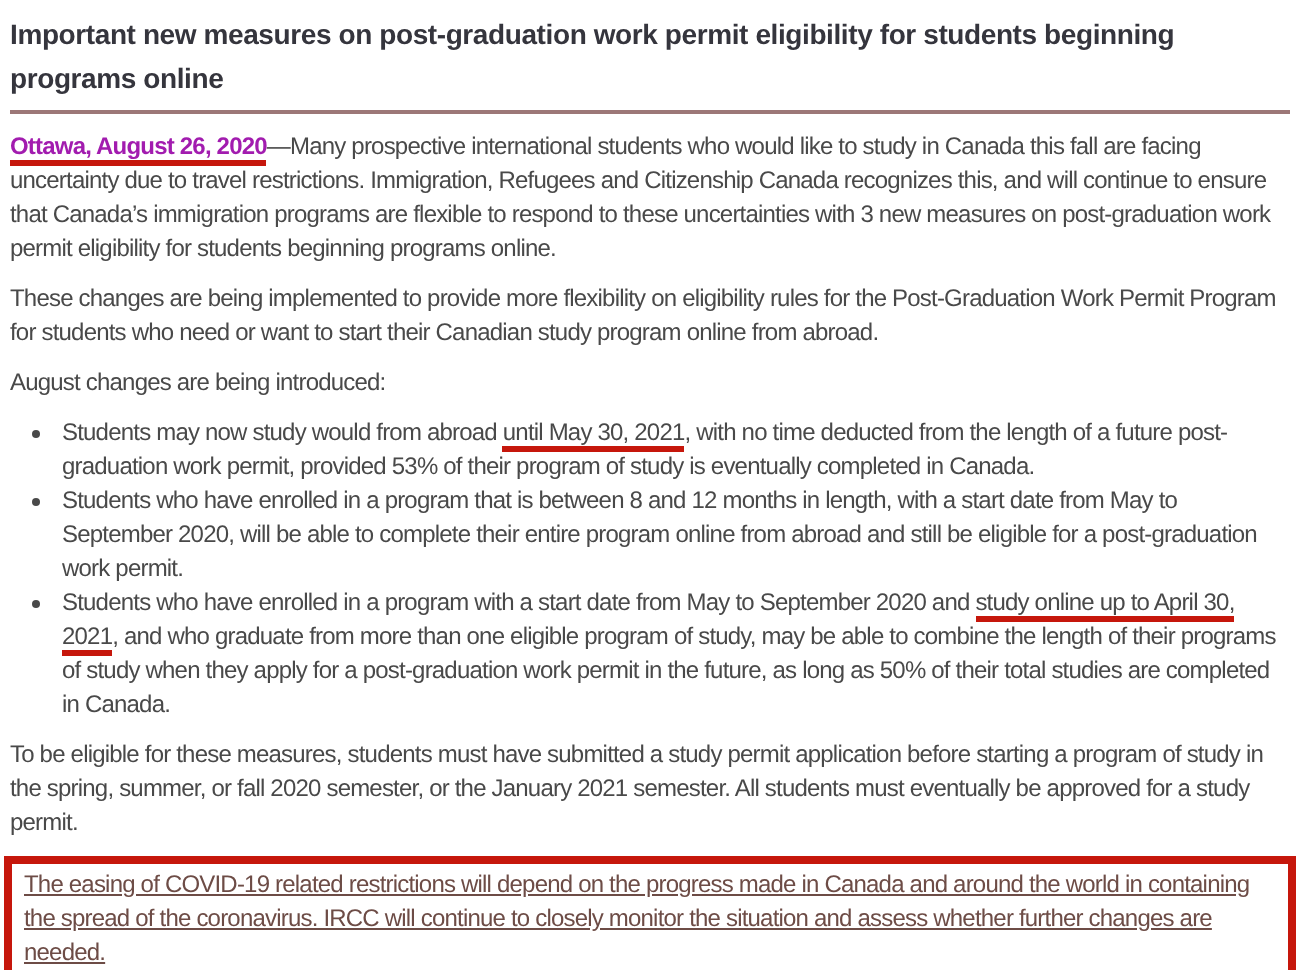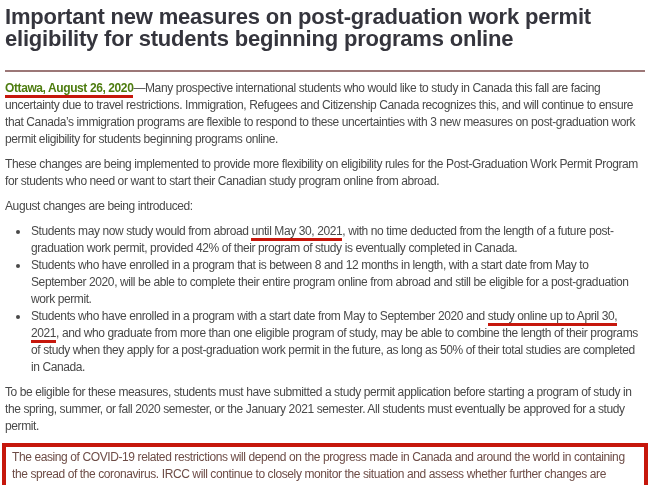--- a/index.html
+++ b/index.html
@@ -11,57 +11,57 @@
   }
   html,body{margin:0;padding:0;background:#ffffff;}
   body{
     width:650px;height:485px;box-sizing:border-box;
     padding:4px 5px 0 5px;overflow:hidden;
     font-family:"Liberation Sans","DejaVu Sans",sans-serif;
     font-size:12px;line-height:17px;letter-spacing:-0.4px;
     color:var(--body-text);
   }
   h1{
-    font-size:22px;line-height:22px;letter-spacing:-0.2px;
+    font-size:14px;line-height:22px;letter-spacing:-0.2px;
     font-weight:bold;color:var(--title-text);
-    margin:2px 0 20px 0;
+    margin:2px 0 5px 0;
   }
   .divider{
     border:0;border-top:2px solid var(--divider);
     margin:0 0 4px 0;height:0;
   }
   p{margin:8px 0;}
   ul{margin:8px 0;padding-left:25px;}
   li{margin:0;padding-left:1px;}
-  .bold{font-weight:bold;color:#4d7c0f;}
+  .bold{font-weight:bold;color:#a21caf;}
   .red-underline{
     border-bottom:3px solid var(--red);
     padding-bottom:0px;
   }
   .note-box{
     border:4px solid var(--red);
     margin:6px -3px 0 -3px;
     padding:2px 6px 3px 6px;
   }
-  .note-box p{margin:0;color:var(--note-text);}
+  .note-box p{margin:0;color:var(--note-text);text-decoration:underline;}
 </style>
 </head>
 <body>
 
 <h1>Important new measures on post-graduation work permit eligibility for students beginning programs online</h1>
 <hr class="divider">
 
 <p><span class="bold red-underline">Ottawa, August 26, 2020</span><span>—Many prospective international students who would like to study in Canada this fall are facing uncertainty due to travel restrictions. Immigration, Refugees and Citizenship Canada recognizes this, and will continue to ensure that Canada’s immigration programs are flexible to respond to these uncertainties with 3 new measures on post-graduation work permit eligibility for students beginning programs online.</span></p>
 
 <p><span>These changes are being implemented to provide more flexibility on eligibility rules for the Post-Graduation Work Permit Program for students who need or want to start their Canadian study program online from abroad.</span></p>
 
 <p><span>August changes are being introduced:</span></p>
 
 <ul>
-  <li><span>Students may now study would from abroad </span><span class="red-underline">until May 30, 2021</span><span>, with no time deducted from the length of a future post-graduation work permit, provided 42% of their program of study is eventually completed in Canada.</span></li>
+  <li><span>Students may now study would from abroad </span><span class="red-underline">until May 30, 2021</span><span>, with no time deducted from the length of a future post-graduation work permit, provided 53% of their program of study is eventually completed in Canada.</span></li>
   <li><span>Students who have enrolled in a program that is between 8 and 12 months in length, with a start date from May to September 2020, will be able to complete their entire program online from abroad and still be eligible for a post-graduation work permit.</span></li>
   <li><span>Students who have enrolled in a program with a start date from May to September 2020 and </span><span class="red-underline">study online up to April 30, 2021</span><span>, and who graduate from more than one eligible program of study, may be able to combine the length of their programs of study when they apply for a post-graduation work permit in the future, as long as 50% of their total studies are completed in Canada.</span></li>
 </ul>
 
 <p><span>To be eligible for these measures, students must have submitted a study permit application before starting a program of study in the spring, summer, or fall 2020 semester, or the January 2021 semester. All students must eventually be approved for a study permit.</span></p>
 
 <div class="note-box">
   <p><span>The easing of COVID-19 related restrictions will depend on the progress made in Canada and around the world in containing the spread of the coronavirus. IRCC will continue to closely monitor the situation and assess whether further changes are needed.</span></p>
 </div>
 

